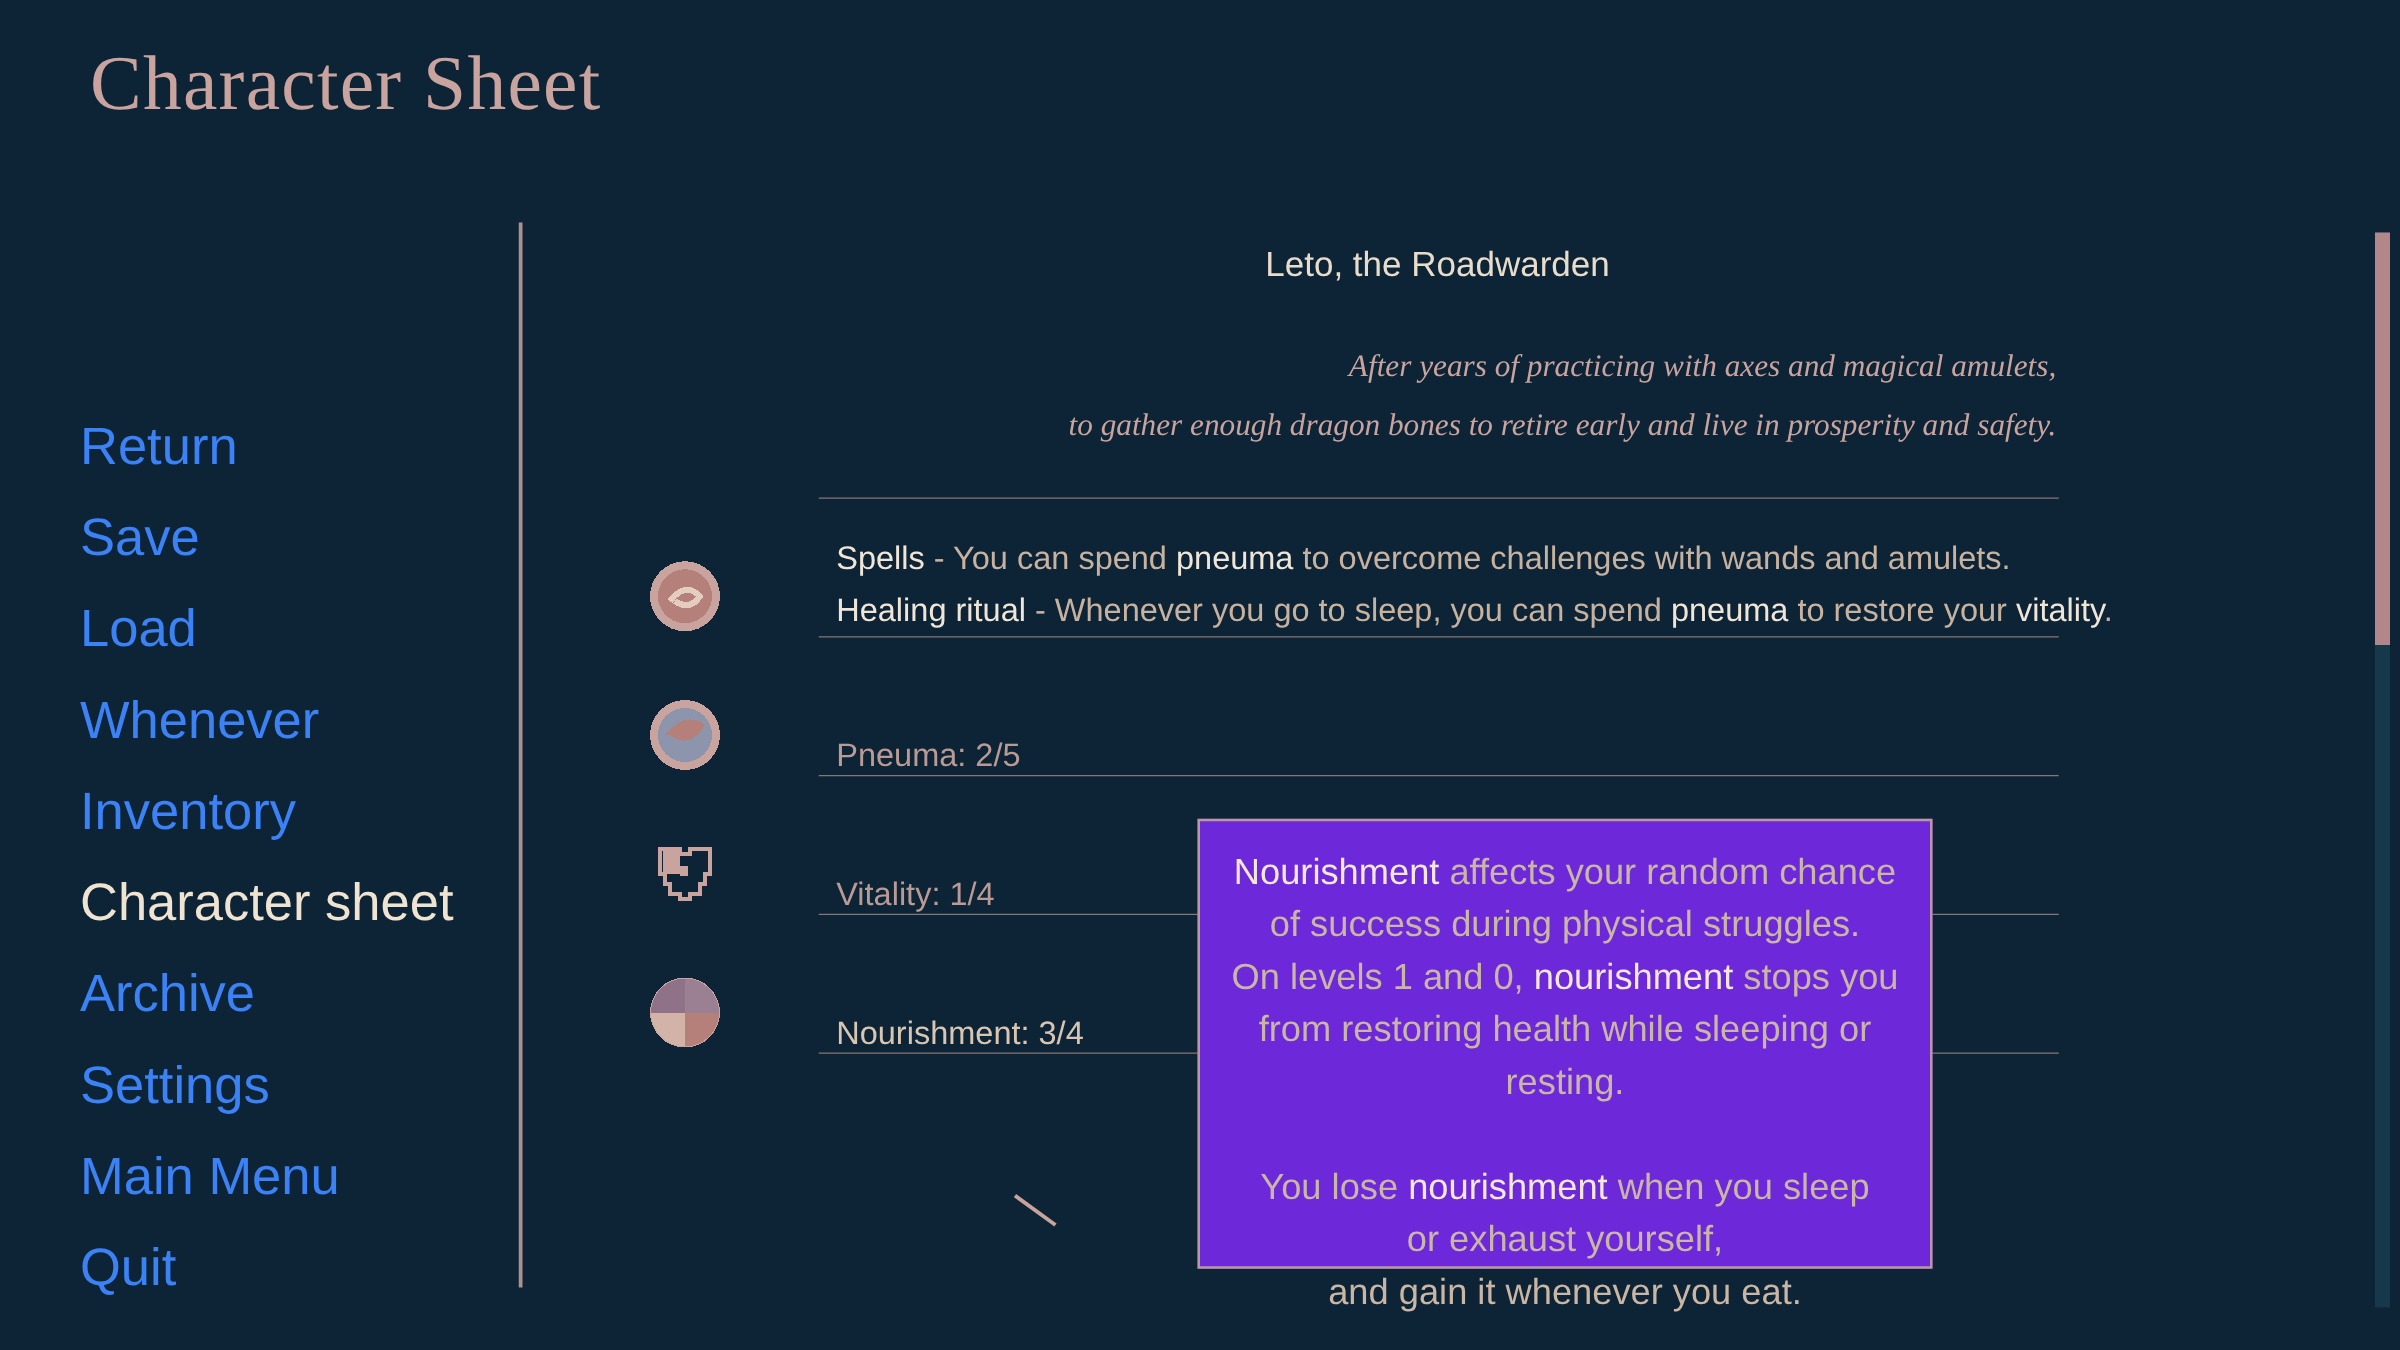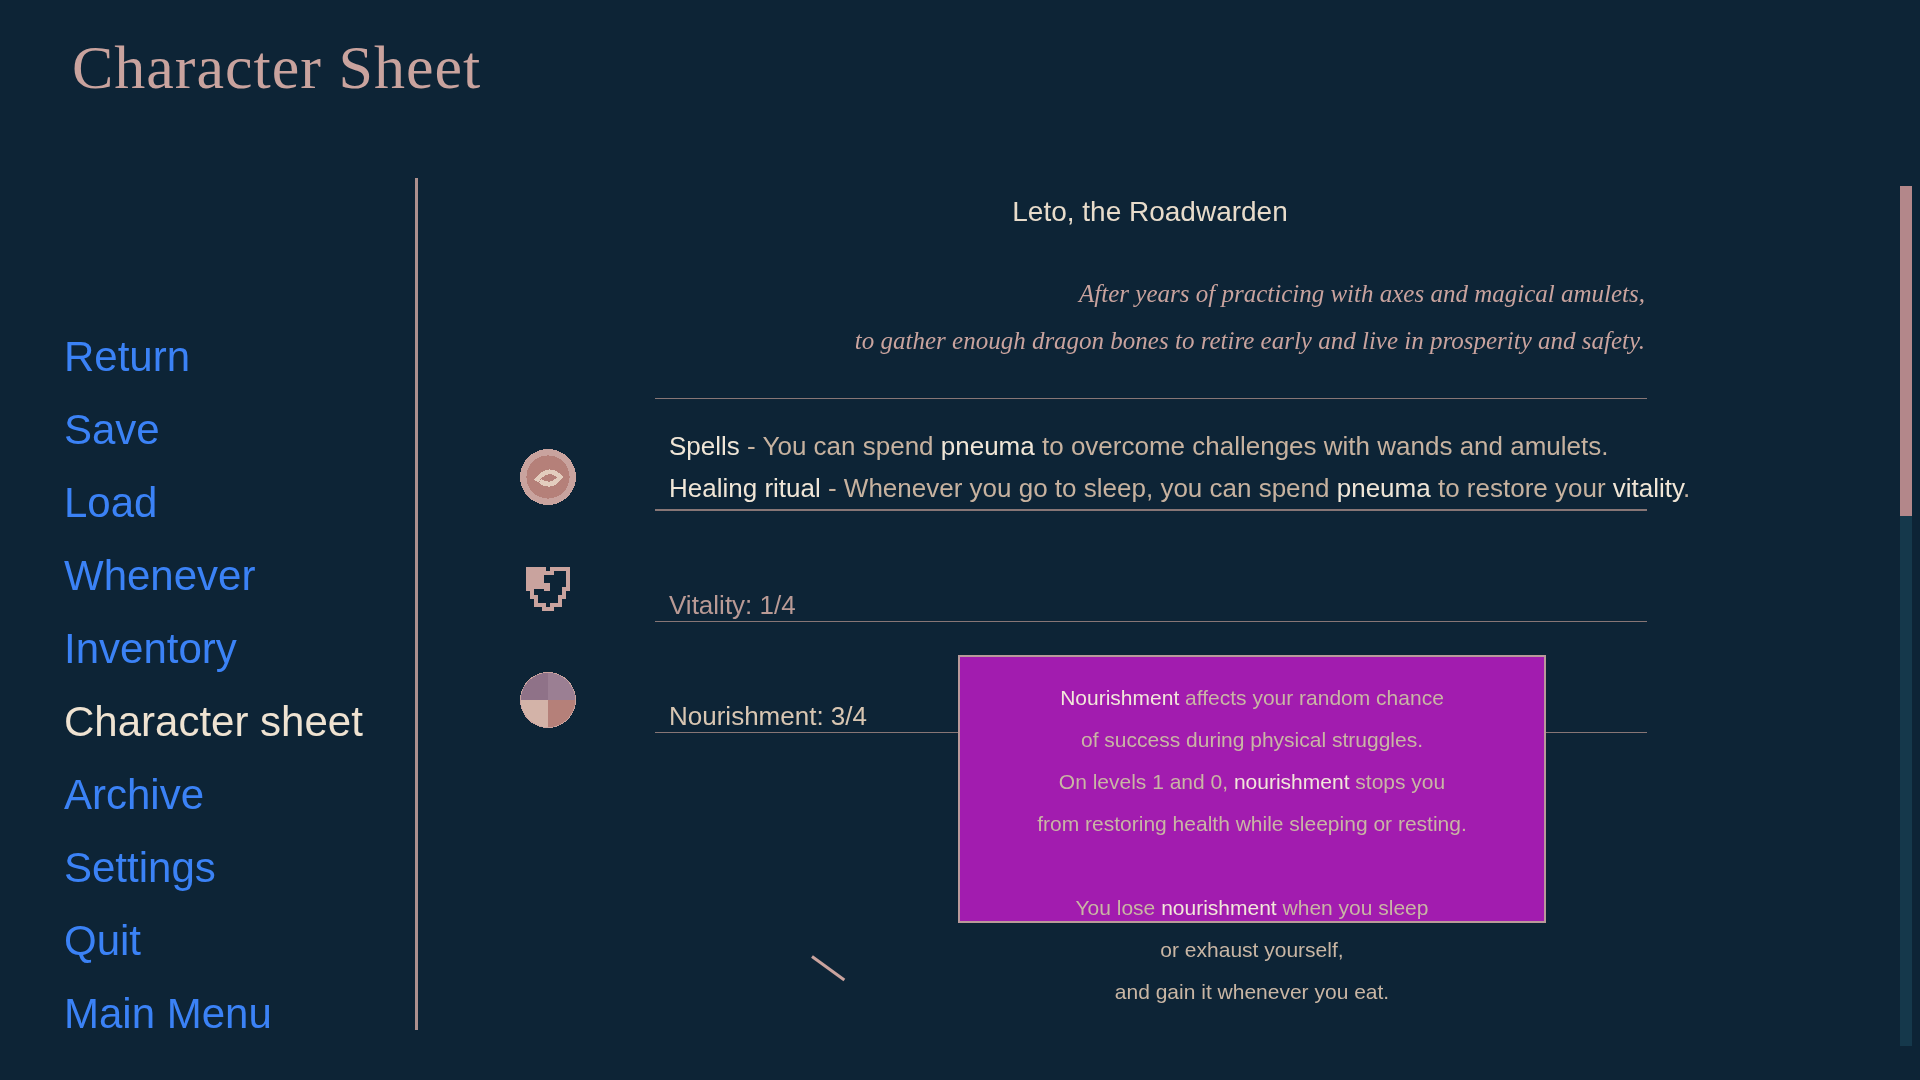--- a/index.html
+++ b/index.html
@@ -134,28 +134,28 @@
     image-rendering: pixelated;
     display: block;
   }
 
   
   #tooltip {
     position: absolute;
     left: 958px;
     top: 655px;
     width: 588px;
-    height: 268px;
+    height: 360px;
     border: 2px solid #b9999a;
-    background: #a21caf;
+    background: #6d28d9;
     box-sizing: border-box;
     padding: 20px 18px;
     text-align: center;
     font-family: "Liberation Sans", sans-serif;
-    font-size: 21px;
+    font-size: 29px;
     line-height: 42px;
     color: #c9b6a4;
   }
   #tooltip .kw { color: #f2e8da; }
   #tooltip .para2 { margin-top: 42px; }
 
   
   #tip-pointer {
     position: absolute;
     left: 812px;
@@ -192,22 +192,22 @@
 
 <div id="sidebar">
   <div class="menu-item">Return</div>
   <div class="menu-item">Save</div>
   <div class="menu-item">Load</div>
   <div class="menu-item">Whenever</div>
   <div class="menu-item">Inventory</div>
   <div class="menu-item selected">Character sheet</div>
   <div class="menu-item">Archive</div>
   <div class="menu-item">Settings</div>
+  <div class="menu-item">Main Menu</div>
   <div class="menu-item">Quit</div>
-  <div class="menu-item">Main Menu</div>
 </div>
 
 <div id="vrule"></div>
 
 <div id="content">
 
   <div id="char-name">Leto, the Roadwarden</div>
 
   <div id="char-desc">
     <div>After years of practicing with axes and magical amulets,</div>
@@ -225,20 +225,32 @@
       </svg>
     </div>
     <div class="row-body">
       <div class="abil-line"><span class="name">Spells</span><span> - You can spend </span><span class="kw">pneuma</span><span> to overcome challenges with wands and amulets.</span></div>
       <div class="abil-line"><span class="name">Healing ritual</span><span> - Whenever you go to sleep, you can spend </span><span class="kw">pneuma</span><span> to restore your </span><span class="kw">vitality</span><span>.</span></div>
     </div>
   </div>
 
   <div class="hrule"></div>
 
+  <div class="row">
+    <div class="row-icon">
+      <svg class="pix" width="64" height="64" viewBox="0 0 16 16" shape-rendering="crispEdges" aria-hidden="true">
+        <circle cx="8" cy="8" r="7" fill="#c9a39e"></circle>
+        <circle cx="8" cy="8" r="5.4" fill="#8d95ad"></circle>
+        <path d="M4 8 q4 -5 8 -2 q-3 5 -7 2" fill="#b58079"></path>
+      </svg>
+    </div>
+    <div class="row-body">
+      <div class="stat-line">Pneuma: 2/5</div>
+    </div>
+  </div>
 
   <div class="hrule"></div>
 
   <div class="row">
     <div class="row-icon">
       <svg class="pix" width="64" height="64" viewBox="0 0 16 16" shape-rendering="crispEdges" aria-hidden="true">
         <path d="M3 3 h4 v1 h2 v-1 h4 v5 h-1 v2 h-1 v2 h-2 v1 h-2 v-1 h-2 v-2 h-1 v-2 h-1 z" fill="none" stroke="#c9a39e" stroke-width="0.9"></path>
         <path d="M3.5 3.5 h3.5 v4.5 h-3.5 z" fill="#c9a39e"></path>
         <path d="M7 6.5 h1.5 v2 h-1.5 z" fill="#c9a39e"></path>
       </svg>

